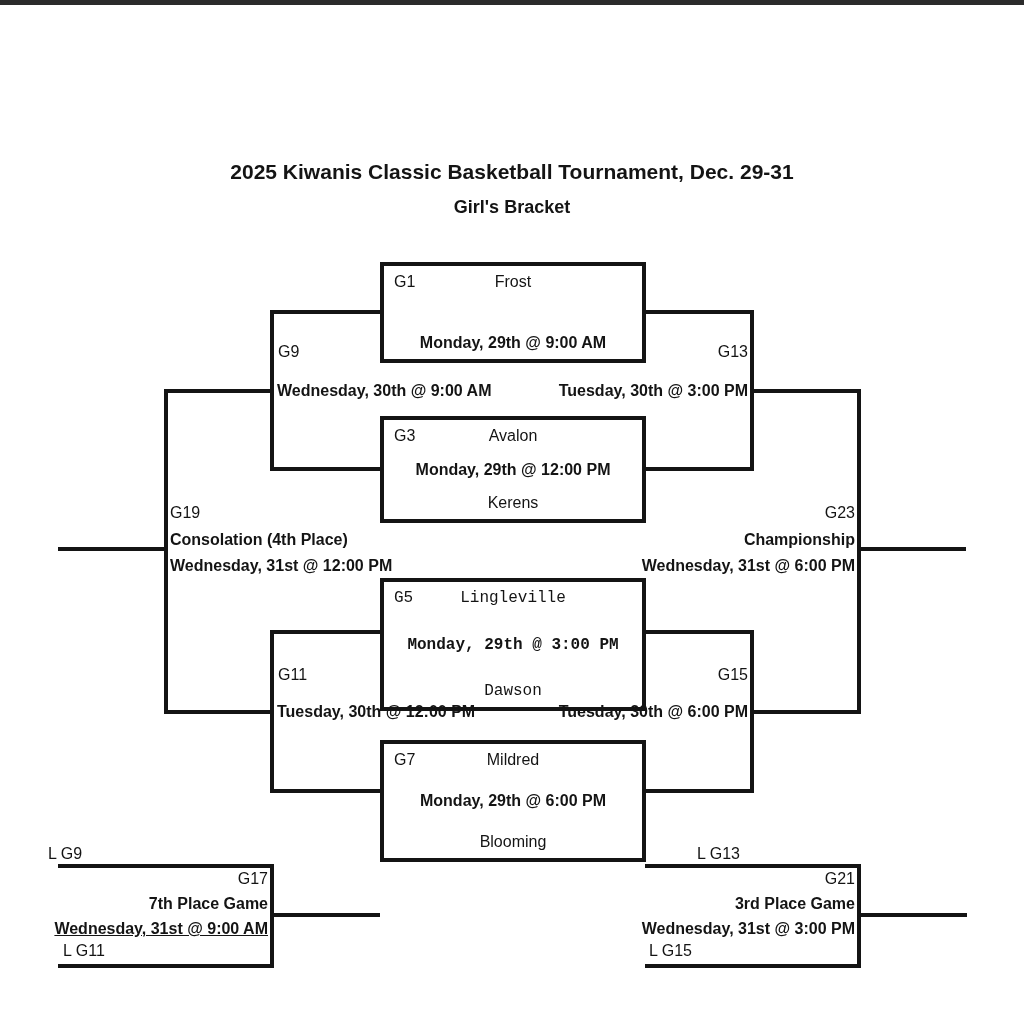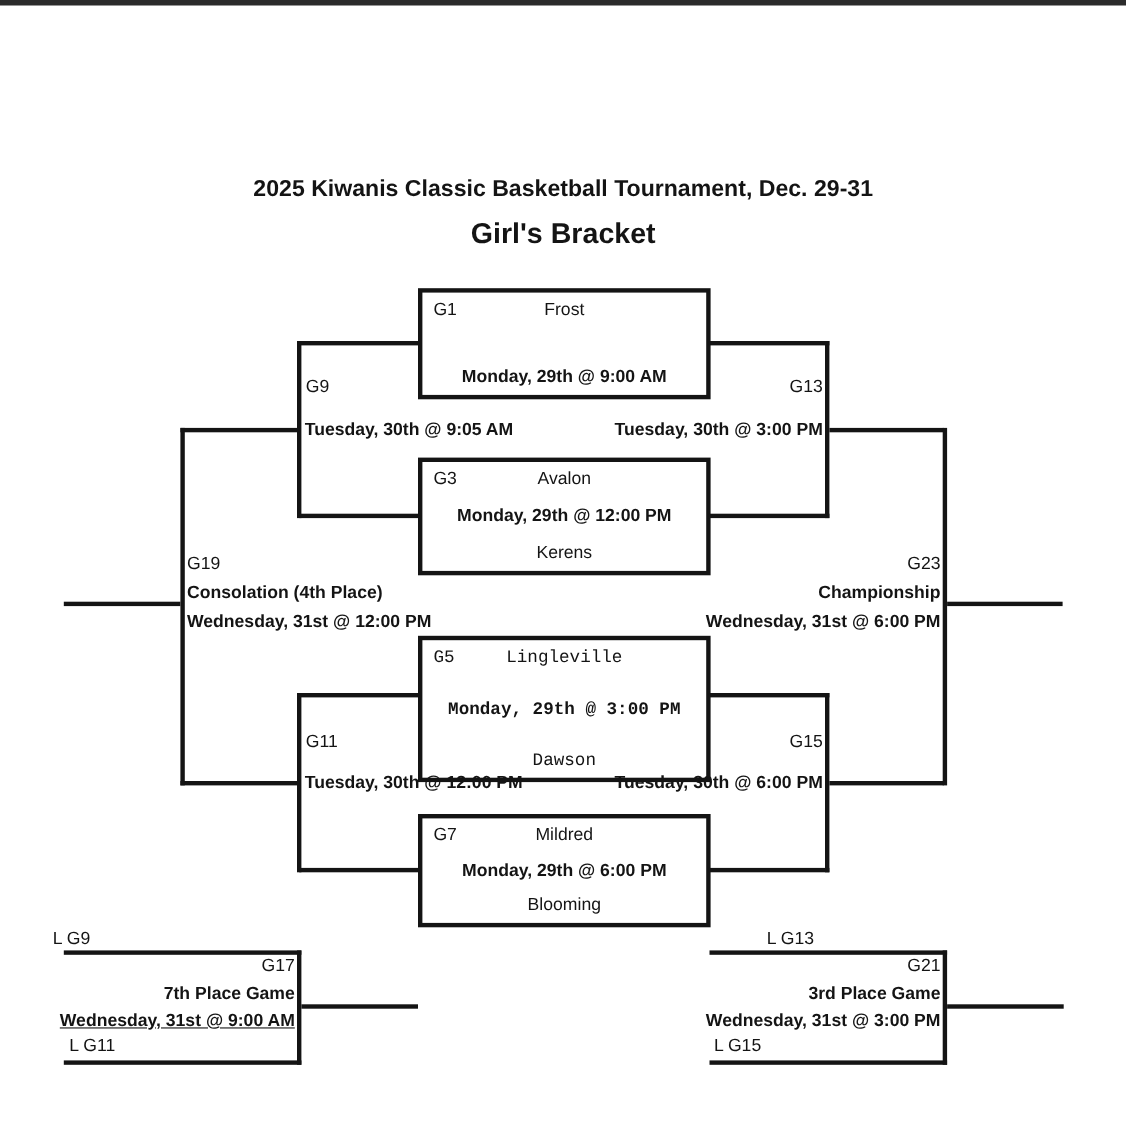--- a/index.html
+++ b/index.html
@@ -1,29 +1,29 @@
 <!DOCTYPE html>
 <html><head>
 <meta charset="utf-8">
 <style>
   html,body{margin:0;padding:0;background:#fff;}
   #stage{position:relative;width:1024px;height:1024px;background:#ffffff;overflow:hidden;
          font-family:"Liberation Sans",sans-serif;color:#141414;}
   #topbar{position:absolute;left:0;top:0;width:1024px;height:5px;background:#2b2b2b;}
   .ttl{position:absolute;left:0;width:1024px;text-align:center;font-weight:bold;white-space:nowrap;}
   #title{top:160px;font-size:21px;}
-  #subtitle{top:197px;font-size:26px;}
+  #subtitle{top:197px;font-size:18px;}
   .ln{position:absolute;background:#141414;}
   .gbox{position:absolute;left:380px;width:266px;border:4px solid #141414;box-sizing:border-box;
         background:#fff;display:flex;flex-direction:column;justify-content:space-between;
         padding:6px 8px;font-size:16px;}
   #box-g1{top:262px;height:101px;}
   #box-g3{top:416px;height:107px;}
   #box-g5{top:578px;height:133px;font-family:Liberation Mono, monospace;}
-  #box-g7{top:740px;height:103px;}
+  #box-g7{top:740px;height:122px;}
   .gbox .row{position:relative;text-align:center;line-height:20px;}
   .gbox .gid{position:absolute;left:2px;top:0;}
   .b{font-weight:bold;}
   .lbl{position:absolute;font-size:16px;line-height:19px;white-space:nowrap;}
   .rt{text-align:right;}
   
   #lbl-g9{left:278px;top:342px;}   #dt-g9{left:277px;top:381px;}
   #lbl-g11{left:278px;top:665px;}  #dt-g11{left:277px;top:702px;}
   #lbl-g13{right:276px;top:342px;} #dt-g13{right:276px;top:381px;}
   #lbl-g15{right:276px;top:665px;} #dt-g15{right:276px;top:702px;}
@@ -131,21 +131,21 @@
   <div id="ln-7th-t" class="ln"></div>
   <div id="ln-7th-b" class="ln"></div>
   <div id="ln-7th-v" class="ln"></div>
   <div id="ln-7th-o" class="ln"></div>
   <div id="ln-3rd-t" class="ln"></div>
   <div id="ln-3rd-b" class="ln"></div>
   <div id="ln-3rd-v" class="ln"></div>
   <div id="ln-3rd-o" class="ln"></div>
 
   <div id="lbl-g9" class="lbl">G9</div>
-  <div id="dt-g9" class="lbl b">Tuesday, 30th @ 9:05 AM</div>
+  <div id="dt-g9" class="lbl b">Wednesday, 30th @ 9:00 AM</div>
   <div id="lbl-g11" class="lbl">G11</div>
   <div id="dt-g11" class="lbl b">Tuesday, 30th @ 12:00 PM</div>
   <div id="lbl-g13" class="lbl rt">G13</div>
   <div id="dt-g13" class="lbl rt b">Tuesday, 30th @ 3:00 PM</div>
   <div id="lbl-g15" class="lbl rt">G15</div>
   <div id="dt-g15" class="lbl rt b">Tuesday, 30th @ 6:00 PM</div>
 
   <div id="lbl-g19" class="lbl">G19</div>
   <div id="nm-g19" class="lbl b">Consolation (4th Place)</div>
   <div id="dt-g19" class="lbl b">Wednesday, 31st @ 12:00 PM</div>

